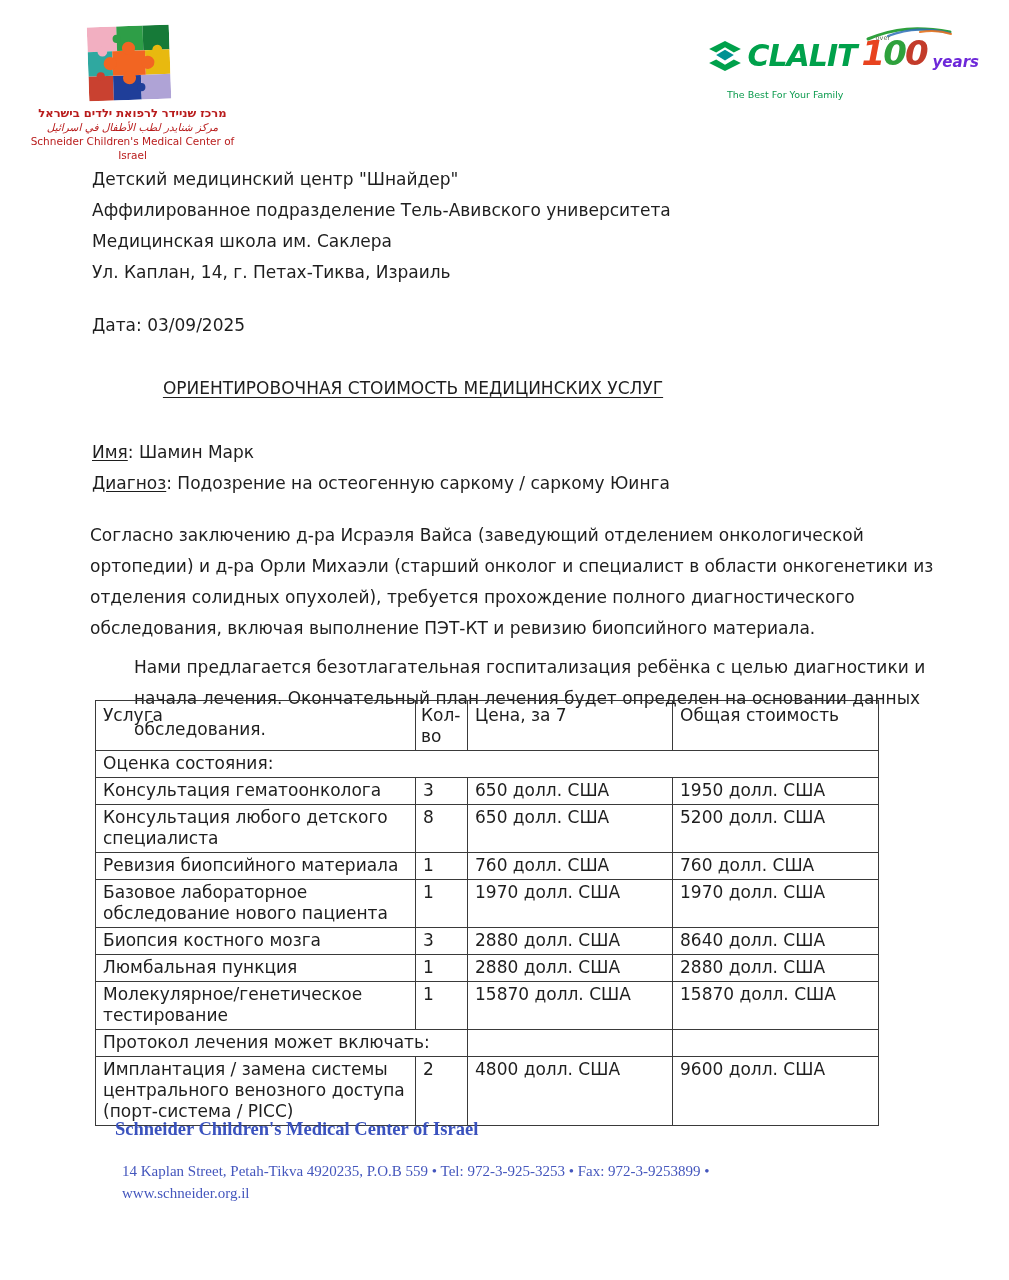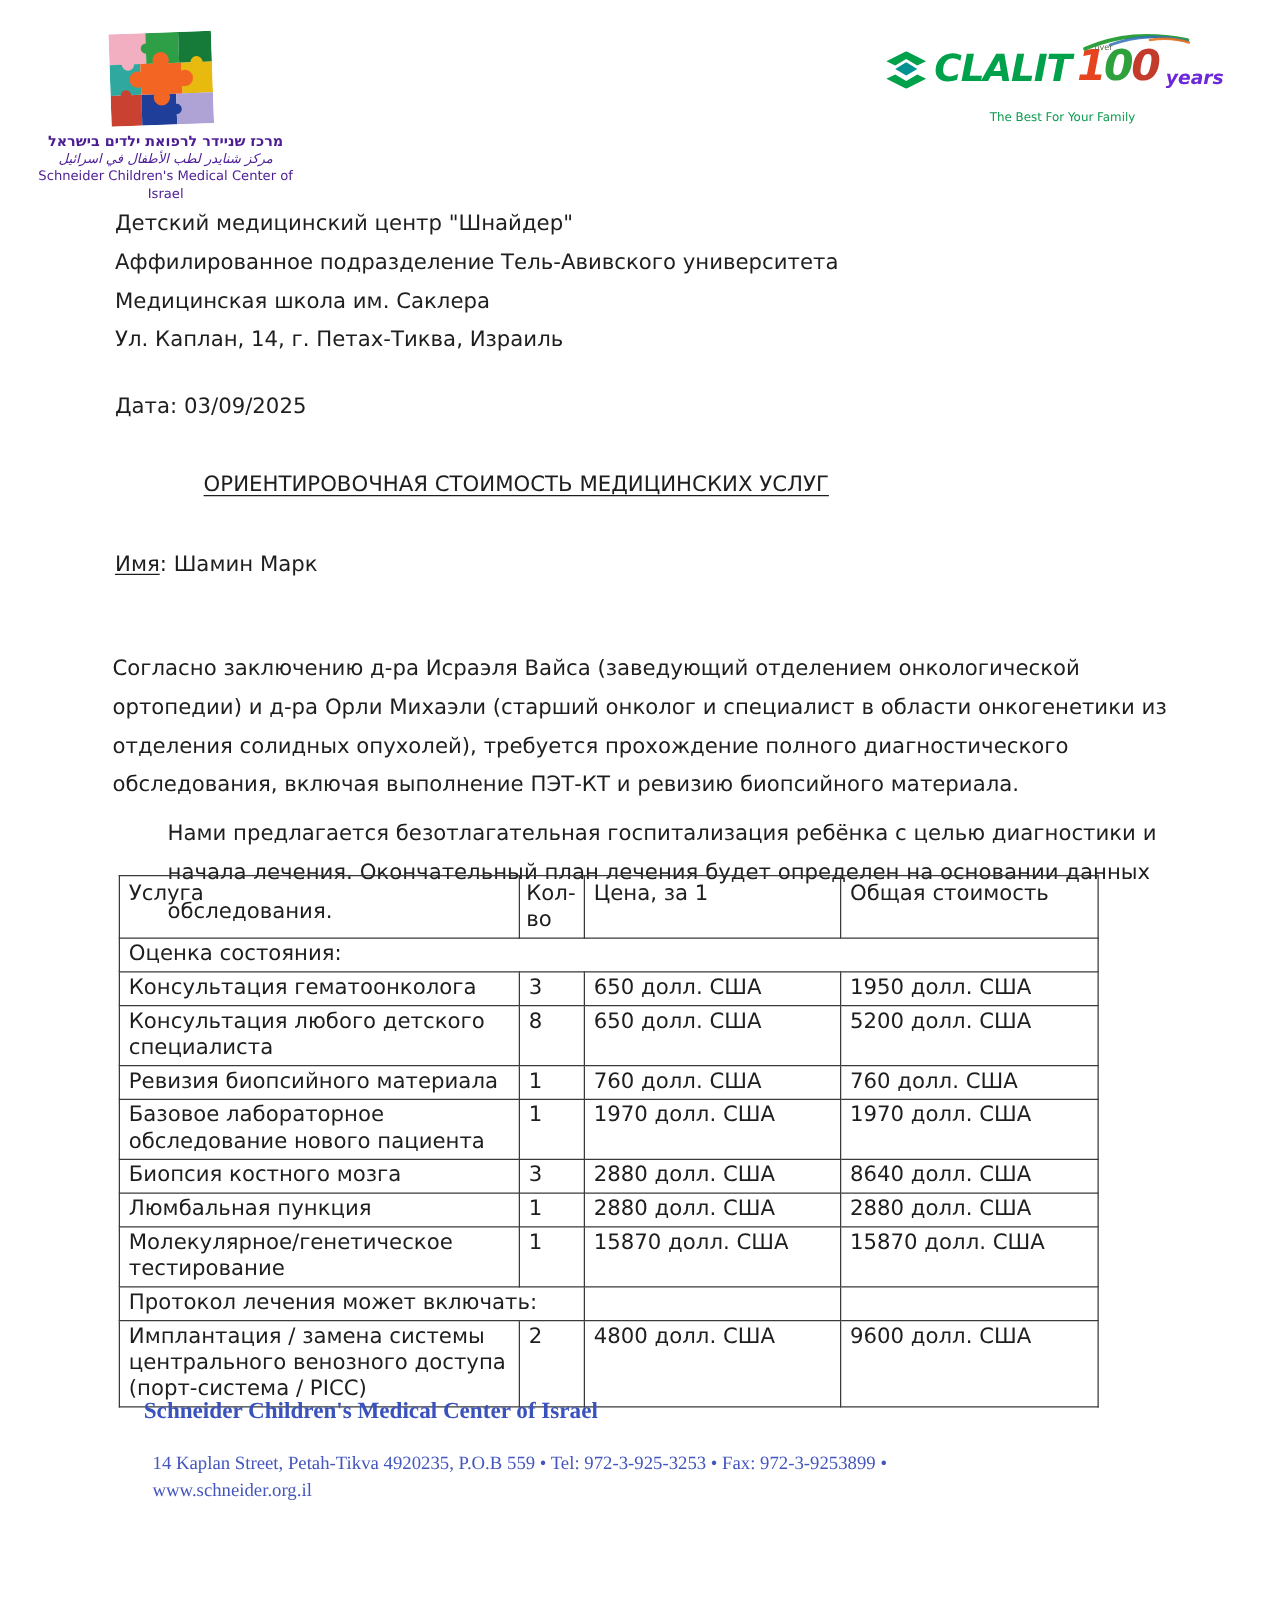--- a/index.html
+++ b/index.html
@@ -7,26 +7,26 @@
   body {
     width:1009px; height:1280px; position:relative;
     font-family:"DejaVu Sans", sans-serif;
     color:#1e1e1e;
     overflow:hidden;
   }
 
   
   .schneider-logo { position:absolute; left:25px; top:26px; width:215px; }
   .puzzle-wrap { width:82px; height:74px; margin-left:63px; transform:rotate(-2deg); }
-  .logo-caption { margin-top:6px; text-align:center; color:#4c1d95; line-height:14px; }
+  .logo-caption { margin-top:6px; text-align:center; color:#b91c1c; line-height:14px; }
   .cap-he { font-size:11.5px; font-weight:bold; direction:rtl; }
   .cap-ar { font-size:10.5px; direction:rtl;font-style:italic; }
   .cap-en { font-size:10.5px; }
 
-  .clalit-logo { position:absolute; top:33px; right:30px; width:252px; text-align:center; }
+  .clalit-logo { position:absolute; top:33px; right:30px; width:252px; text-align:left; }
   .clalit-row { display:flex; align-items:flex-end; justify-content:flex-end; position:relative; }
   .clalit-icon { width:36px; height:30px; margin-right:4px; margin-bottom:2px; }
   .clalit-name { font-size:30px; font-weight:bold; font-style:italic; color:#00a14b; letter-spacing:-1px; }
   .clalit-100 { position:relative; margin-left:5px; font-weight:bold; font-style:italic; font-size:34px; letter-spacing:-2px; }
   .d1 { color:#e8431f; }
   .d2 { color:#2ea13c; }
   .d3 { color:#c33b2a; }
   .clalit-over { position:absolute; top:1px; left:14px; font-size:6.5px; font-weight:normal; font-style:normal; letter-spacing:0; color:#5a6a50; }
   .clalit-swoosh { position:absolute; top:-8px; left:4px; width:86px; height:16px; }
   .clalit-years { font-size:15px; font-style:italic; font-weight:bold; color:#6d28d9; margin-left:6px; margin-bottom:2px; letter-spacing:0; }
@@ -122,39 +122,40 @@
   <div>Медицинская школа им. Саклера</div>
   <div>Ул. Каплан, 14, г. Петах-Тиква, Израиль</div>
 </div>
 
 <div class="date-line">Дата: 03/09/2025</div>
 
 <div class="doc-title">ОРИЕНТИРОВОЧНАЯ СТОИМОСТЬ МЕДИЦИНСКИХ УСЛУГ</div>
 
 <div class="patient">
   <div><span class="lbl">Имя</span><span>: Шамин Марк</span></div>
+  <div><span class="lbl">Диагноз</span><span>: Подозрение на остеогенную саркому / саркому Юинга</span></div>
 </div>
 
 <div class="paragraphs">
   <p>Согласно заключению д-ра Исраэля Вайса (заведующий отделением онкологической ортопедии) и д-ра Орли Михаэли (старший онколог и специалист в области онкогенетики из отделения солидных опухолей), требуется прохождение полного диагностического обследования, включая выполнение ПЭТ-КТ и ревизию биопсийного материала.</p>
   <p>Нами предлагается безотлагательная госпитализация ребёнка с целью диагностики и начала лечения. Окончательный план лечения будет определен на основании данных обследования.</p>
 </div>
 
 <table class="services-table">
   <colgroup>
     <col style="width:320px">
       <col style="width:52px">
       <col style="width:205px">
       <col style="width:206px">
   </colgroup>
   <thead>
     <tr>
       <th>Услуга</th>
       <th style="padding-left:5px;padding-right:4px;">Кол-во</th>
-      <th>Цена, за 1</th>
+      <th>Цена, за 7</th>
       <th>Общая стоимость</th>
     </tr>
   </thead>
   <tbody>
       <tr>
         <td colspan="4" class="section-cell">Оценка состояния:</td>
       </tr>
       <tr>
         <td>Консультация гематоонколога</td>
         <td>3</td>

